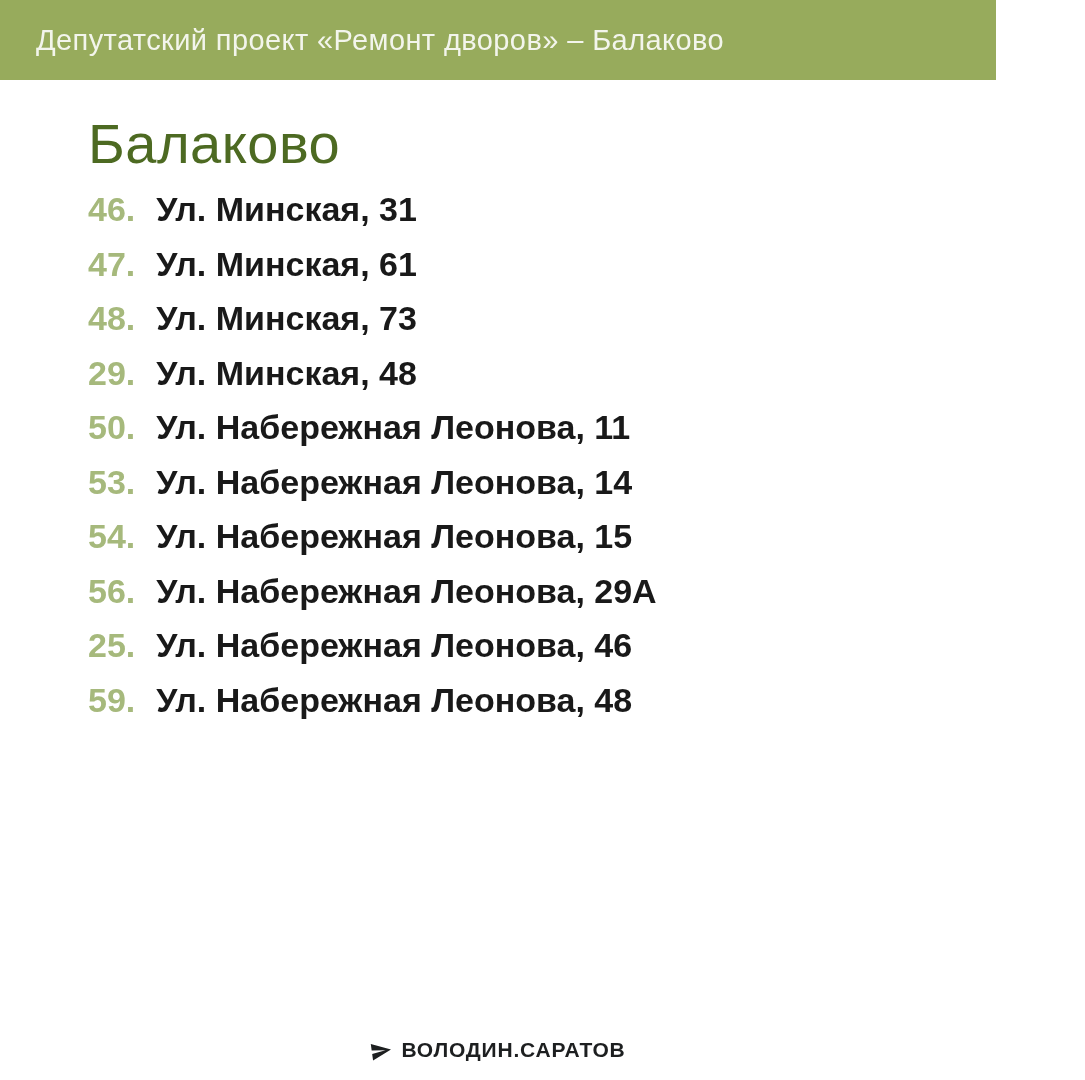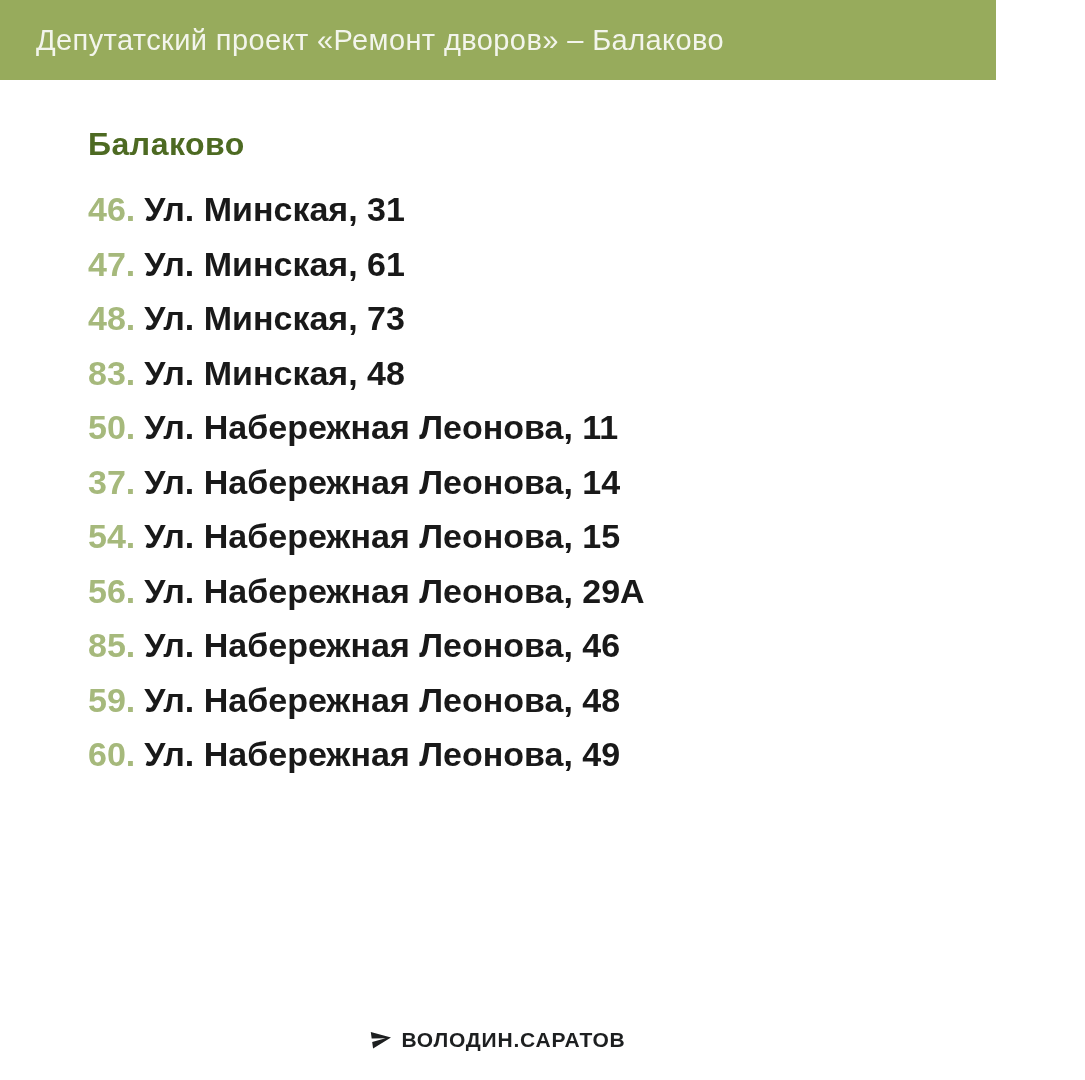--- a/index.html
+++ b/index.html
@@ -28,46 +28,46 @@
     letter-spacing: 0.4px;
     white-space: nowrap;
   }
   .content {
     position: absolute;
     top: 80px; left: 0; right: 0; bottom: 0;
     padding: 40px 40px 0 88px;
   }
   .city-title {
     color: var(--title-green, #4d6a22);
-    font-size: 32px;
-    font-weight: 700;
+    font-size: 56px;
+    font-weight: 400;
     line-height: 48px;
     letter-spacing: 0.5px;
   }
   .address-list {
     margin-top: 14px;
   }
   .address-row {
     font-size: 34px;
     line-height: 54.5px;
     font-weight: 700;
     color: var(--text-dark, #191919);
     white-space: nowrap;
   }
   .item-number {
     color: var(--number-green, #a6b97c);
-    margin-right: 9px;
+    margin-right: 21px;
   }
   .footer {
     position: absolute;
     left: 0; right: 0;
     top: 1028px;
     height: 34px;
     display: flex;
-    align-items: flex-start;
+    align-items: flex-end;
     justify-content: center;
     gap: 9px;
   }
   .plane-icon {
     width: 22px;
     height: 22px;
     transform: rotate(-8deg);
     flex: 0 0 auto;
   }
   .plane-icon svg { display: block; width: 100%; height: 100%; }
@@ -98,54 +98,51 @@
 
   <div class="address-row">
     <span class="item-number">47.</span><span class="item-address">Ул. Минская, 61</span>
   </div>
 
   <div class="address-row">
     <span class="item-number">48.</span><span class="item-address">Ул. Минская, 73</span>
   </div>
 
   <div class="address-row">
-    <span class="item-number">83.</span><span class="item-address">Ул. Минская, 48</span>
+    <span class="item-number">29.</span><span class="item-address">Ул. Минская, 48</span>
   </div>
 
   <div class="address-row">
     <span class="item-number">50.</span><span class="item-address">Ул. Набережная Леонова, 11</span>
   </div>
 
 
 
   <div class="address-row">
-    <span class="item-number">37.</span><span class="item-address">Ул. Набережная Леонова, 14</span>
+    <span class="item-number">53.</span><span class="item-address">Ул. Набережная Леонова, 14</span>
   </div>
 
   <div class="address-row">
     <span class="item-number">54.</span><span class="item-address">Ул. Набережная Леонова, 15</span>
   </div>
 
 
   <div class="address-row">
     <span class="item-number">56.</span><span class="item-address">Ул. Набережная Леонова, 29А</span>
   </div>
 
   <div class="address-row">
-    <span class="item-number">85.</span><span class="item-address">Ул. Набережная Леонова, 46</span>
+    <span class="item-number">25.</span><span class="item-address">Ул. Набережная Леонова, 46</span>
   </div>
 
 
   <div class="address-row">
     <span class="item-number">59.</span><span class="item-address">Ул. Набережная Леонова, 48</span>
   </div>
 
-  <div class="address-row">
-    <span class="item-number">60.</span><span class="item-address">Ул. Набережная Леонова, 49</span>
-  </div>
 </div>
   </div>
 
   <div class="footer">
     <span class="plane-icon">
       <svg viewBox="0 0 24 24" xmlns="http://www.w3.org/2000/svg">
         <path d="M2.01 21 23 12 2.01 3 2 10l15 2-15 2z" fill="#1d1f20"></path>
       </svg>
     </span>
     <span class="footer-brand">ВОЛОДИН.САРАТОВ</span>

